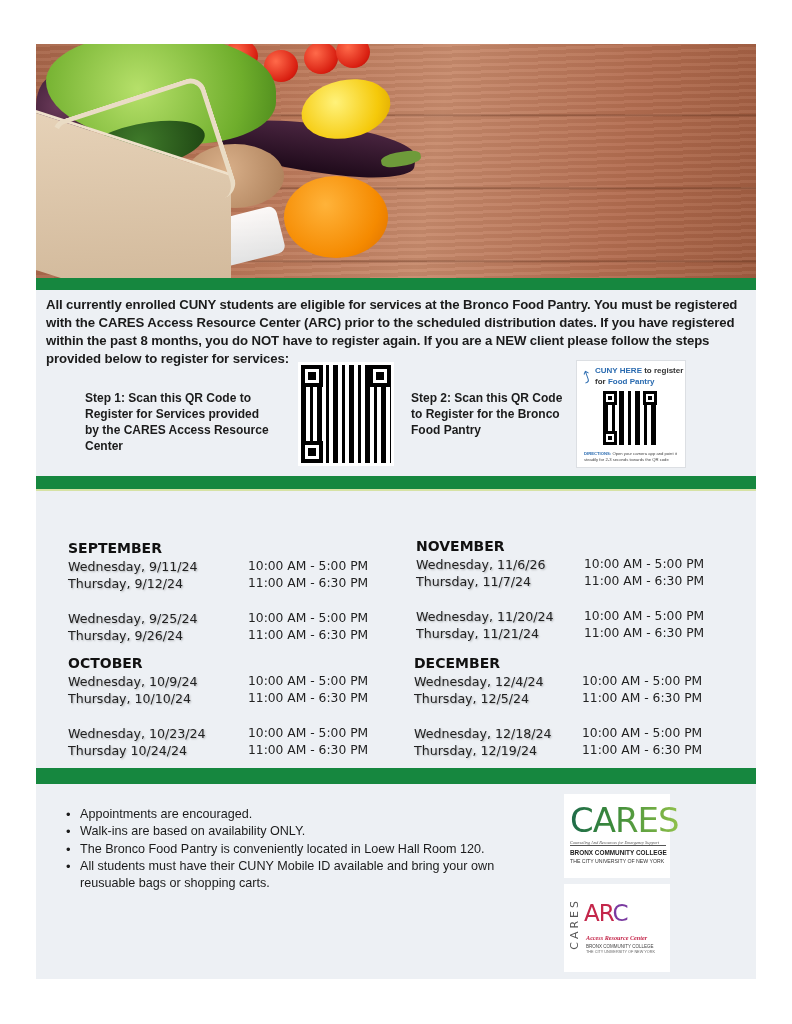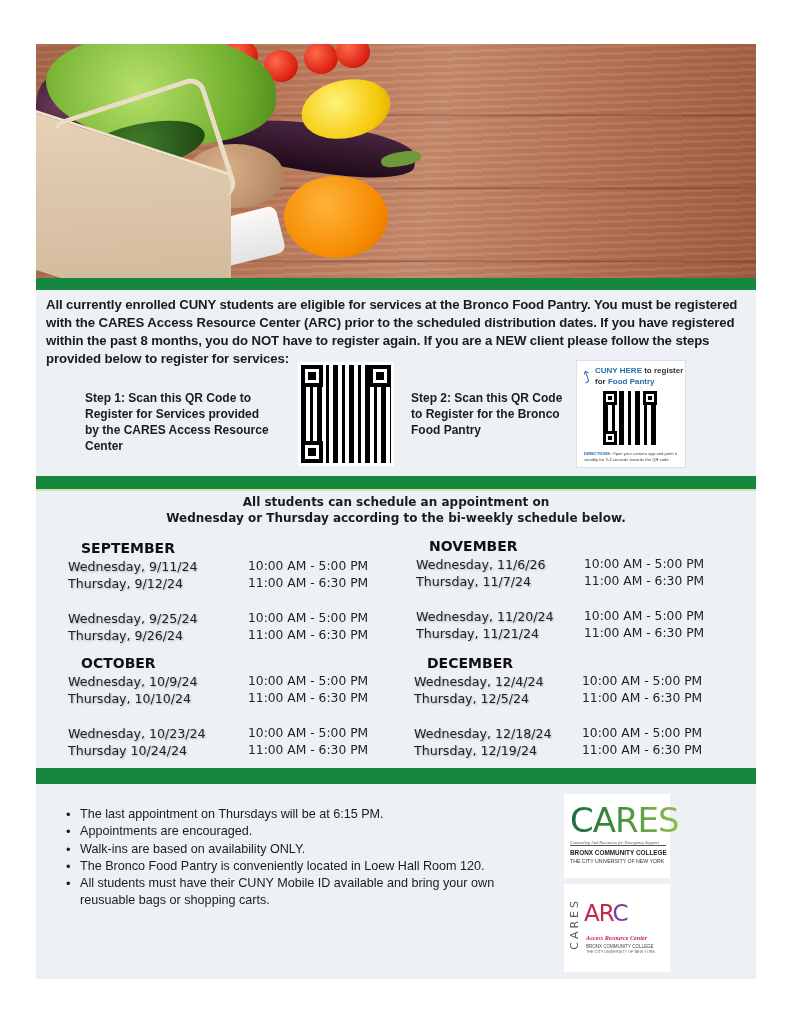--- a/index.html
+++ b/index.html
@@ -66,21 +66,21 @@
   .scan-arrow { position: absolute; left: 6px; top: 8px; font-size: 16px; color: #2a6bb0; transform: rotate(-20deg); }
   .qr2 { position: absolute; left: 26px; top: 30px; width: 54px; height: 54px; }
   .qr2 .finder { width: 14px; height: 14px; border-width: 3px; }
   .qr2 .finder::after { left: 2px; top: 2px; width: 4px; height: 4px; }
   .directions { position: absolute; left: 7px; top: 90px; width: 98px; font-size: 4.2px; line-height: 5.5px; color: #444; }
   .directions .blue { color: #2a6bb0; font-weight: bold; }
 
   .sched-intro { position: absolute; left: 0; top: 450px; width: 720px; text-align: center; font-family: "DejaVu Sans", sans-serif; font-weight: bold; font-size: 12px; line-height: 16px; color: #1b1b1b; }
 
   .month { position: absolute; width: 330px; }
-  .month-name { font-family: "DejaVu Sans", sans-serif; font-weight: bold; font-size: 14px; color: #111; line-height: 20px; margin-left: 13px; }
+  .month-name { font-family: "DejaVu Sans", sans-serif; font-weight: bold; font-size: 14px; color: #111; line-height: 20px; }
   .row { display: flex; font-family: "DejaVu Sans", sans-serif; font-size: 12.6px; line-height: 17px; color: #222; }
   .row .date { width: 180px; text-shadow: 1px 1px 2px rgba(0,0,0,0.25); }
   .row .time { font-size: 12.3px; }
   .pair { margin-bottom: 18px; }
   .m-sep { left: 32px; top: 494px; }
   .m-nov { left: 380px; top: 492px; }
   .m-oct { left: 32px; top: 609px; }
   .m-dec { left: 378px; top: 609px; }
   .m-sep .row .date, .m-oct .row .date { width: 180px; }
   .m-nov .row .date, .m-dec .row .date { width: 168px; }
@@ -160,24 +160,20 @@
       <div class="finder" style="right:0;top:0;"></div>
       <div class="finder" style="left:0;bottom:0;"></div>
     </div>
     <div class="directions">
       <span class="blue">DIRECTIONS:</span><span> Open your camera app and point it steadily for 2-3 seconds towards the QR code</span>
     </div>
   </div>
 
   <div class="greenbar bar2"></div>
 
-  <div class="sched-intro">
-    <div>All students can schedule an appointment on</div>
-    <div>Wednesday or Thursday according to the bi-weekly schedule below.</div>
-  </div>
 
   <div class="month m-sep">
     <div class="month-name">SEPTEMBER</div>
     <div class="pair">
       <div class="row">
           <span class="date">Wednesday,  9/11/24</span>
           <span class="time">10:00 AM - 5:00 PM</span>
         </div>
       <div class="row">
           <span class="date">Thursday, 9/12/24</span>
@@ -264,21 +260,20 @@
       <div class="row">
           <span class="date">Thursday, 12/19/24</span>
           <span class="time">11:00 AM - 6:30 PM</span>
         </div>
     </div>
   </div>
 
   <div class="greenbar bar3"></div>
 
   <ul class="notes">
-    <li>The last appointment on Thursdays will be  at  6:15 PM.</li>
     <li>Appointments are encouraged.</li>
     <li>Walk-ins are based on availability ONLY.</li>
     <li>The Bronco Food Pantry is conveniently located in Loew Hall Room 120.</li>
     <li>All students must have their CUNY Mobile ID available and bring your own reusuable bags or shopping carts.</li>
   </ul>
 
   <div class="logo cares-logo">
     <div class="cares-word">CARES</div>
     <div class="cares-tag">Counseling And Resources for Emergency Support</div>
     <div class="cares-bcc">BRONX COMMUNITY COLLEGE</div>

